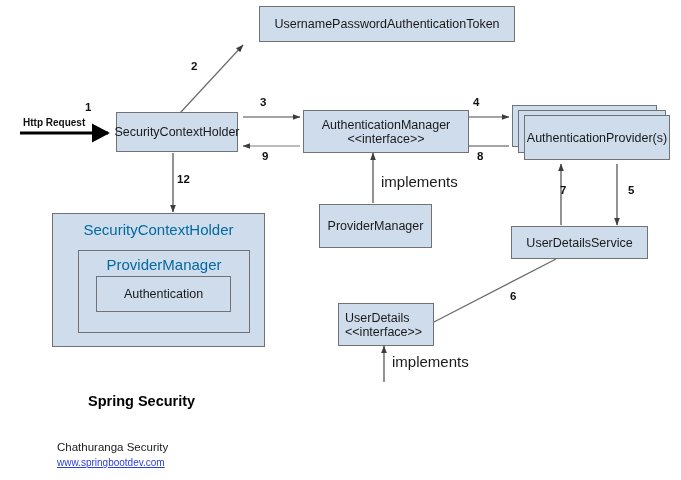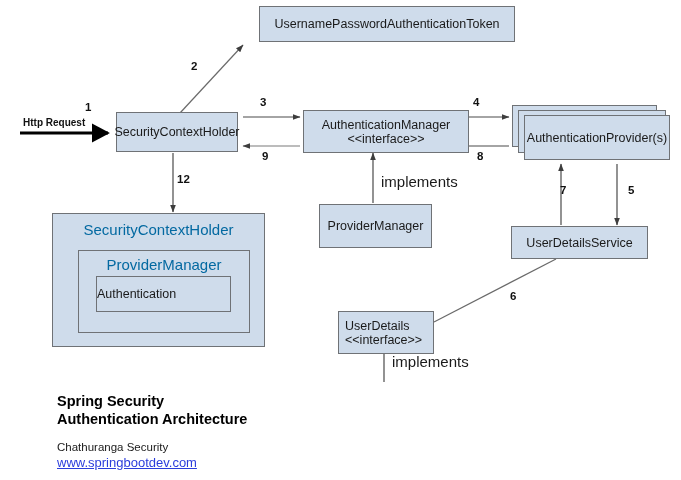--- a/index.html
+++ b/index.html
@@ -90,31 +90,32 @@
     white-space: nowrap;
     font-weight: bold;
   }
   .title {
     position: absolute;
     font-size: 14.5px;
     font-weight: bold;
     line-height: 18px;
     color: #000;
     white-space: nowrap;
+    margin-left: 31px;
   }
   .byline {
     position: absolute;
     font-size: 11.5px;
     line-height: 15px;
     color: #1a1a1a;
     white-space: nowrap;
   }
   .link {
     position: absolute;
-    font-size: 13px;
+    font-size: 10px;
     line-height: 15px;
     color: #2b3ddc;
     text-decoration: underline;
     white-space: nowrap;
     cursor: pointer;
   }
   
   .box.align-left {
     align-items: flex-start;
     text-align: left;
@@ -205,48 +206,47 @@
   </div>
 
   <div class="box" style="left:319px; top:204px; width:113px; height:44px;">
     <span>ProviderManager</span>
   </div>
 
   <div class="box" style="left:511px; top:226px; width:137px; height:33px;">
     <span>UserDetailsService</span>
   </div>
 
-  <div class="box align-left" style="left:338px; top:303px; width:96px; height:43px;margin-top:8px;">
+  <div class="box align-left" style="left:338px; top:303px; width:96px; height:43px;">
     <span>UserDetails</span>
     <span class="sub">&lt;&lt;interface&gt;&gt;</span>
   </div>
 
 
   <div class="container-box" style="left:52px; top:213px; width:213px; height:134px;">
     <div class="container-label" style="top:9px;">SecurityContextHolder</div>
   </div>
   <div class="container-box" style="left:78px; top:250px; width:172px; height:83px;">
     <div class="container-label" style="top:7px;">ProviderManager</div>
   </div>
-  <div class="container-box" style="left:96px; top:276px; width:135px; height:36px; display:flex; align-items:center; ">
+  <div class="container-box" style="left:96px; top:276px; width:135px; height:36px; display:flex; align-items:center; justify-content:center;">
     <span style="font-size:12.5px;">Authentication</span>
   </div>
 
   <div class="http-label" style="left:23px; top:117px;">Http Request</div>
   <div class="edge-label" style="left:85px; top:101px;">1</div>
   <div class="edge-label" style="left:191px; top:60px;">2</div>
   <div class="edge-label" style="left:260px; top:96px;">3</div>
   <div class="edge-label" style="left:262px; top:150px;">9</div>
   <div class="edge-label" style="left:473px; top:96px;">4</div>
   <div class="edge-label" style="left:477px; top:150px;">8</div>
   <div class="edge-label" style="left:177px; top:173px;">12</div>
   <div class="edge-label" style="left:560px; top:184px;">7</div>
   <div class="edge-label" style="left:628px; top:184px;">5</div>
   <div class="edge-label" style="left:510px; top:290px;">6</div>
   <div class="plain-label" style="left:381px; top:173px;">implements</div>
   <div class="plain-label" style="left:392px; top:353px;">implements</div>
 
   <div class="title" style="left:57px; top:392px;">Spring Security</div>
-  <div class="title" style="left:57px; top:410px;">Authentication Architecture</div>
   <div class="byline" style="left:57px; top:440px;">Chathuranga Security</div>
   <div class="link" style="left:57px; top:455px;">www.springbootdev.com</div>
 
 </div>
 
 </body></html>

